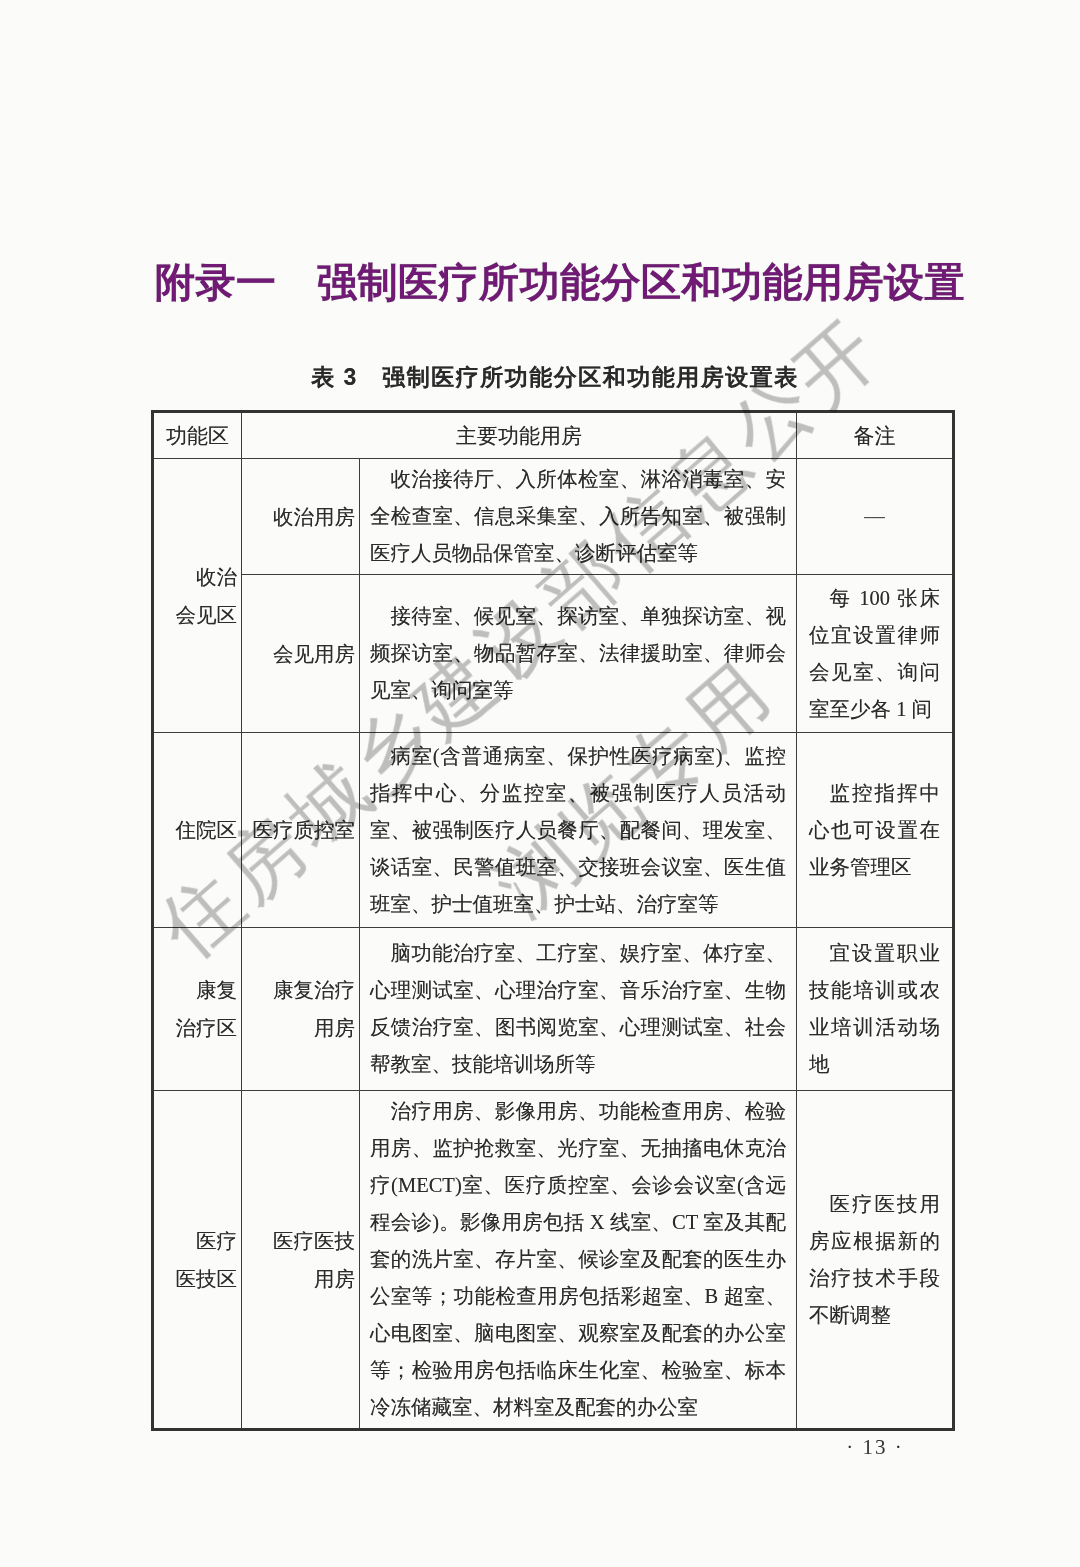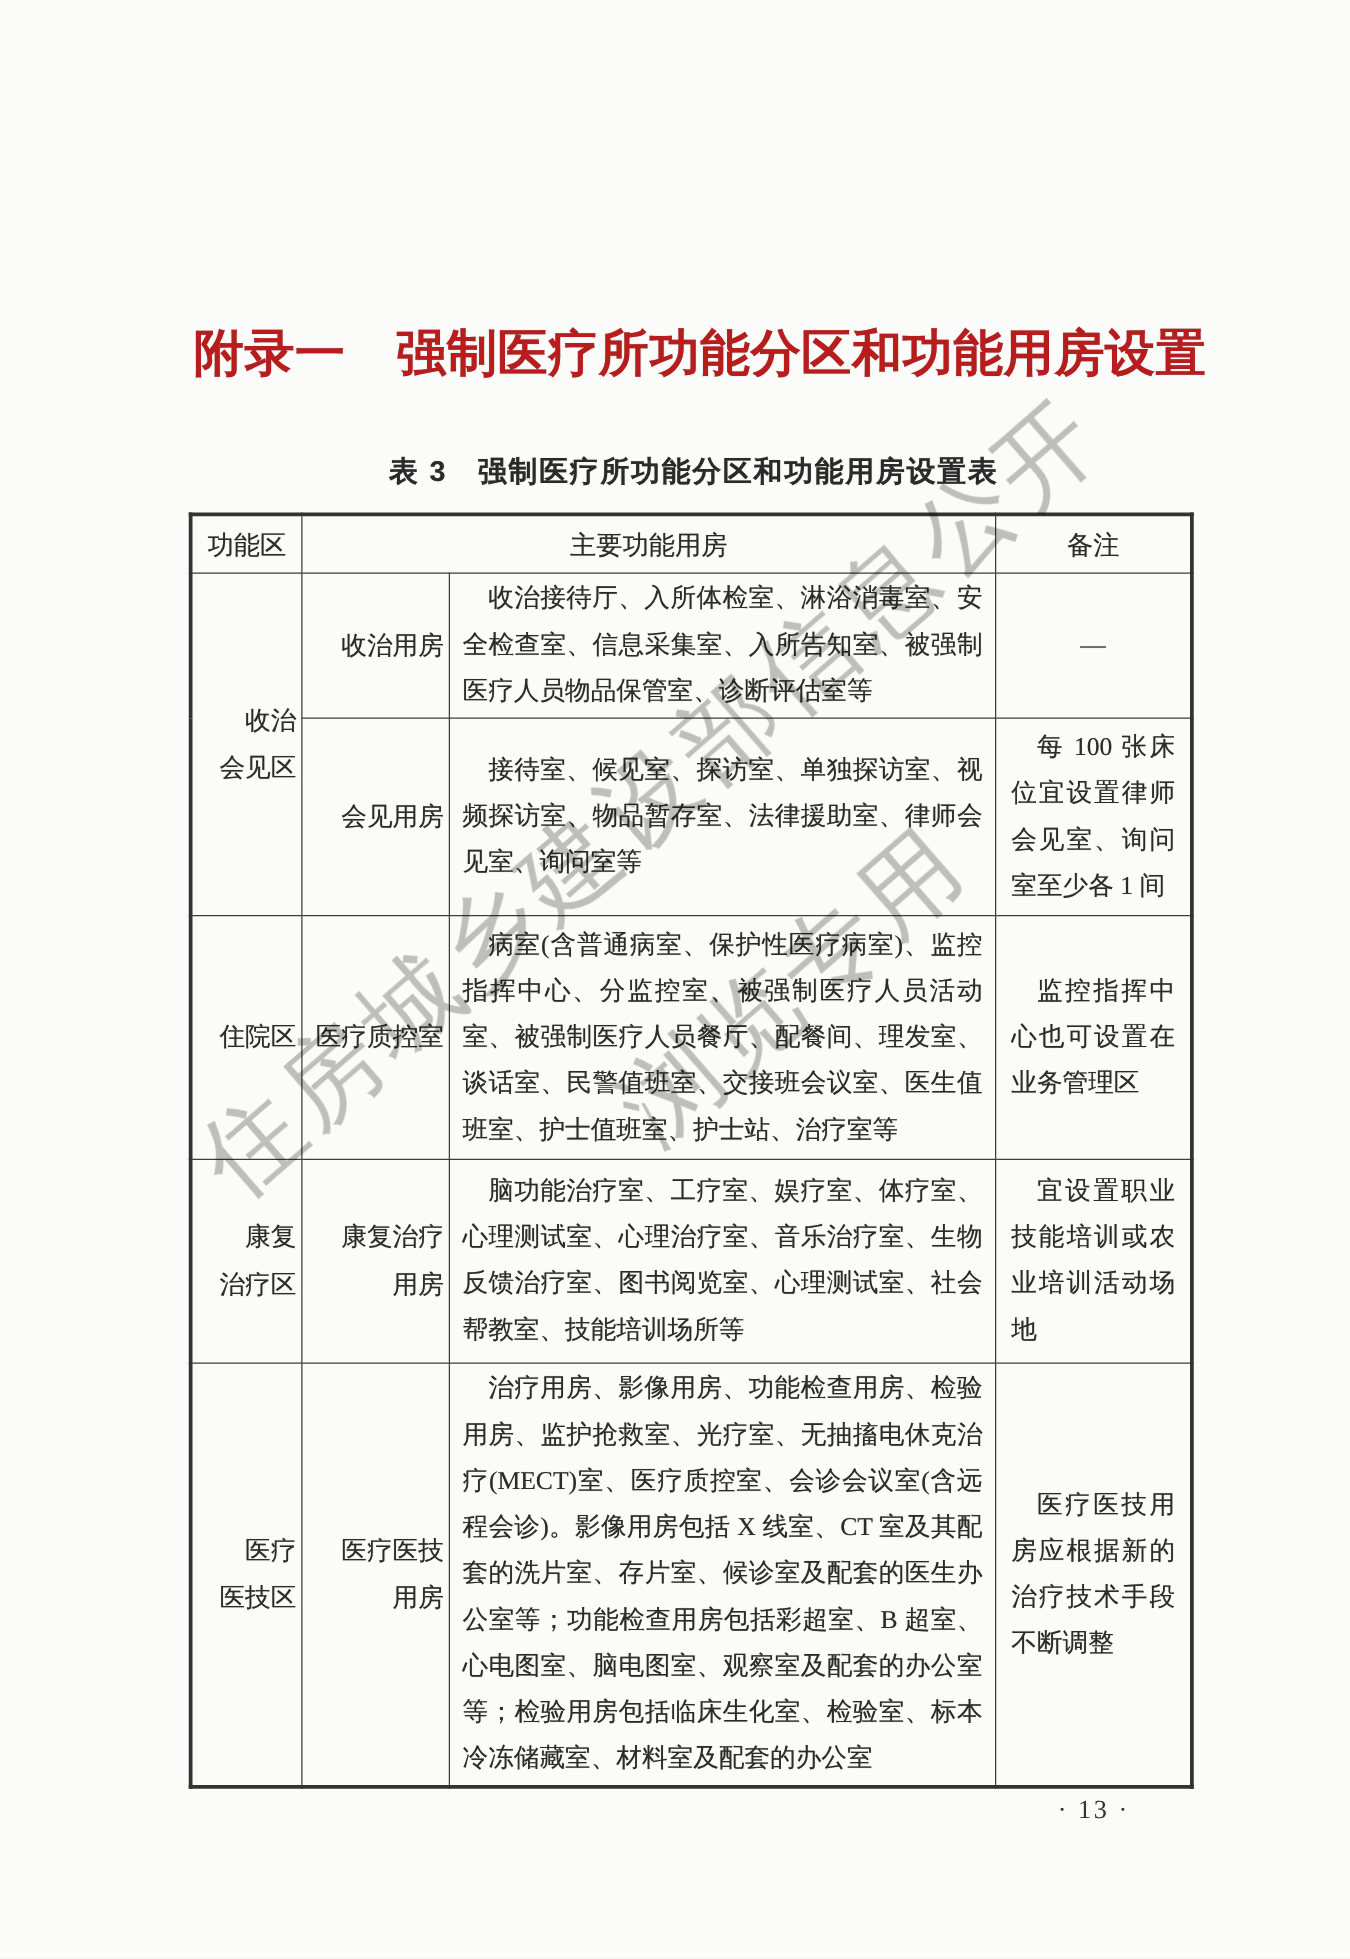--- a/index.html
+++ b/index.html
@@ -11,21 +11,21 @@
     overflow:hidden;
     font-family:"Liberation Serif","DejaVu Serif",serif;
     color:#262626;
   }
   
   .doc-title{
     position:absolute;left:155px;top:228px;width:800px;
     text-align:center;
     font-size:40px;font-weight:bold;
     letter-spacing:0.5px;
-    color:#b91c1c;
+    color:#701a75;
     text-shadow:0 0 0.7px rgba(40,40,40,.55);
     white-space:nowrap;
   }
   .table-caption{
     position:absolute;left:155px;top:362px;width:800px;
     text-align:center;
     font-family:"Liberation Sans","DejaVu Sans",sans-serif;
     font-size:23px;font-weight:bold;
     letter-spacing:1.5px;
     color:#2a2a2a;

